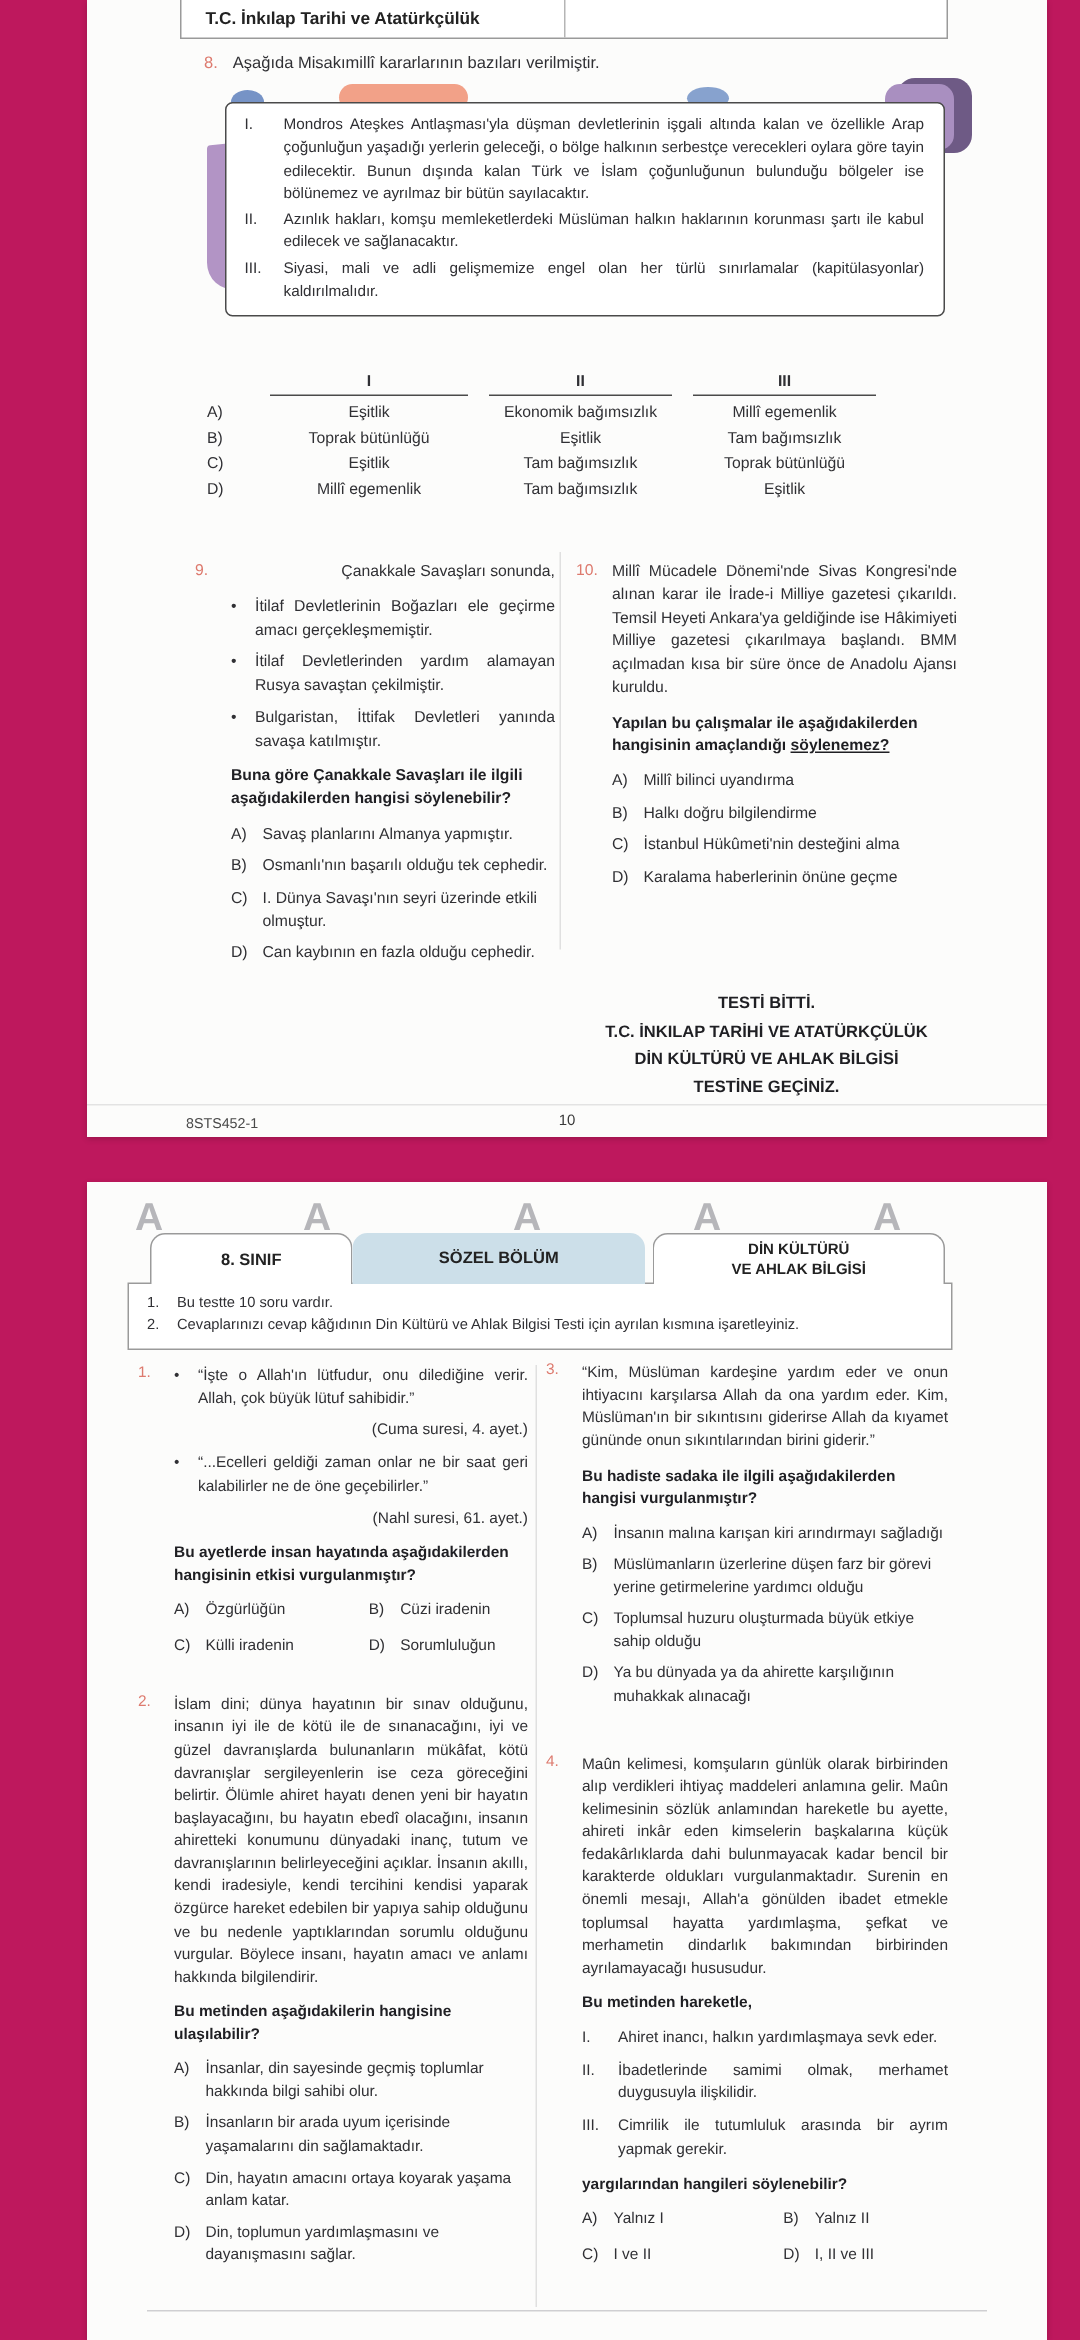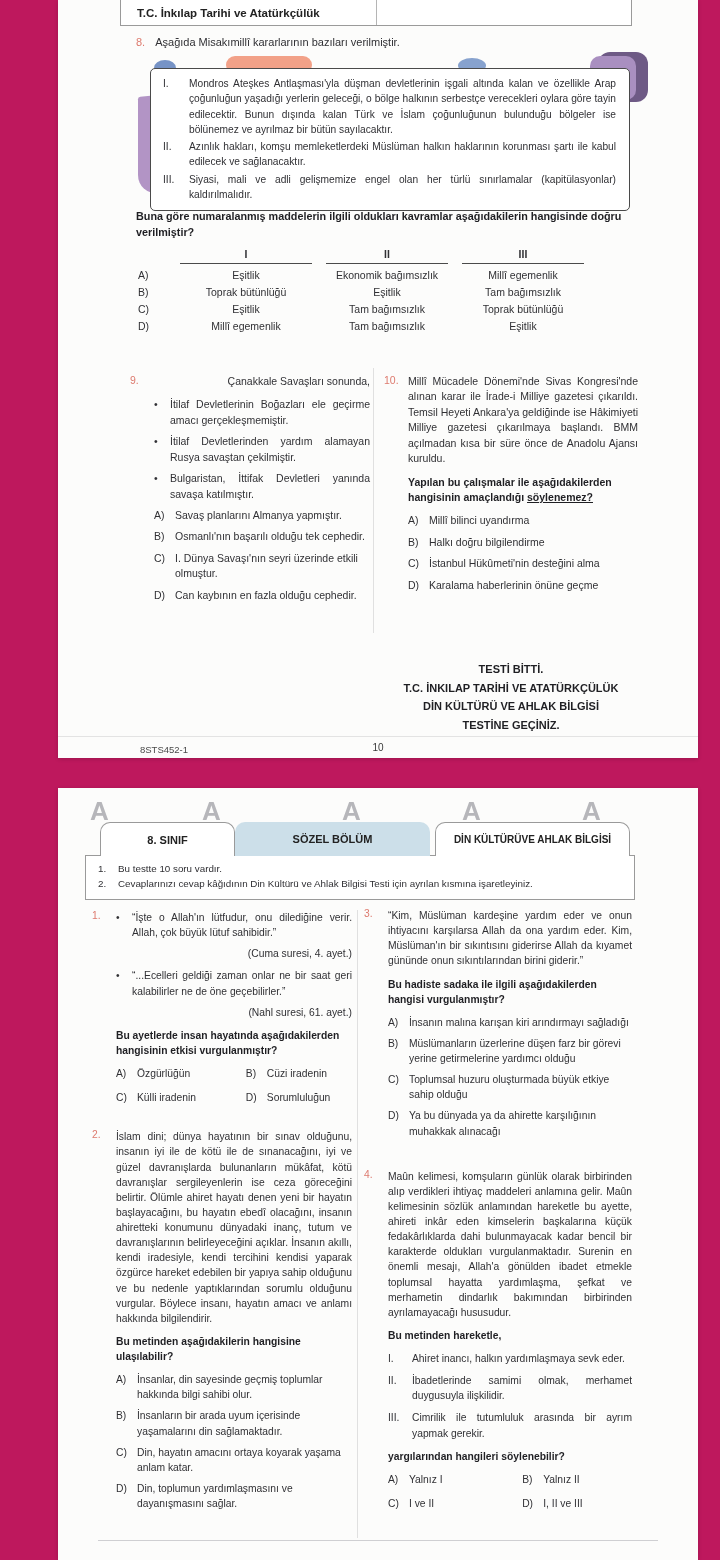--- a/index.html
+++ b/index.html
@@ -71,33 +71,33 @@
   .opt-inline .olabel { width:21px; flex:none; }
   .roman-row { display:flex; margin-bottom:7px; }
   .roman-row .rlab { width:24px; flex:none; }
   .roman-row .rtext { flex:1; text-align:justify; }
   .source-line { text-align:right; margin:2px 0 7px; }
 
   .end-notice { position:absolute; left:326px; top:660px; width:254px; text-align:center;
     font-weight:bold; font-size:11px; line-height:1.7; color:#1f1f23; }
 
   .p1-footer-line { position:absolute; left:0; top:736px; width:100%; height:1px; background:#e3e3e3; }
-  .p1-code { position:absolute; left:82px; top:744px; font-size:9.5px; color:#4a4a4a;text-align:right; }
+  .p1-code { position:absolute; left:66px; top:744px; font-size:9.5px; color:#4a4a4a;text-align:right; }
   .p1-pagenum { position:absolute; left:0; top:742px; width:100%; text-align:center; font-size:10px; color:#3a3a3a; }
 
   
   .watermark { position:absolute; top:8px; font-size:26px; font-weight:bold; color:#b6b6ba; }
   .wm1 { left:32px; } .wm2 { left:144px; } .wm3 { left:284px; } .wm4 { left:404px; } .wm5 { left:524px; }
 
   .tab { position:absolute; top:34px; height:34px; box-sizing:border-box; display:flex;
     align-items:center; justify-content:center; font-weight:bold; color:#222; z-index:2; }
   .tab1 { left:42px; width:135px; background:#fff; border:1px solid #9a9a9a; border-bottom:none; border-radius:10px 10px 0 0; font-size:11px; }
   .tab2 { left:177px; width:195px; background:#ccdfe9; border-radius:10px 10px 0 0; font-size:11px; }
   .tab3 { left:377px; width:195px; background:#fff; border:1px solid #9a9a9a; border-bottom:none; border-radius:10px 10px 0 0;
-    font-size:10px; flex-direction:row; line-height:1.3; }
+    font-size:10px; flex-direction:column; line-height:1.3; }
 
   .instr { position:absolute; left:27px; top:67px; width:550px; box-sizing:border-box;
     border:1px solid #9a9a9a; background:#fff; padding:7px 12px 6px; font-size:9.8px; z-index:1; }
   .instr-row { display:flex; margin-bottom:4px; }
   .instr-num { width:20px; flex:none; }
   .instr-text { flex:1; }
 
   .col-left { position:absolute; left:34px; top:122px; width:260px; font-size:10.3px; }
   .col-right { position:absolute; left:306px; top:120px; width:268px; font-size:10.3px; }
   .col-left .qblock, .col-right .qblock { margin-bottom:24px; }
@@ -140,21 +140,20 @@
       <div class="box-item">
         <span class="box-item-label">II.</span>
         <span class="box-item-text">Azınlık hakları, komşu memleketlerdeki Müslüman halkın haklarının korunması şartı ile kabul edilecek ve sağlanacaktır.</span>
       </div>
       <div class="box-item">
         <span class="box-item-label">III.</span>
         <span class="box-item-text">Siyasi, mali ve adli gelişmemize engel olan her türlü sınırlamalar (kapitülasyonlar) kaldırılmalıdır.</span>
       </div>
     </div>
 
-    <div class="q8-stem">Buna göre numaralanmış maddelerin ilgili oldukları kavramlar aşağıdakilerin hangisinde doğru verilmiştir?</div>
 
     <div class="q8-table">
       <div></div>
       <div class="th">I</div>
       <div class="th">II</div>
       <div class="th">III</div>
 
       <div class="rlabel">A)</div>
       <div class="cell">Eşitlik</div>
       <div class="cell">Ekonomik bağımsızlık</div>
@@ -187,20 +186,21 @@
           <span class="btext">İtilaf Devletlerinin Boğazları ele geçirme amacı gerçekleşmemiştir.</span>
         </div>
         <div class="bullet-row">
           <span class="bsym"></span>
           <span class="btext">İtilaf Devletlerinden yardım alamayan Rusya savaştan çekilmiştir.</span>
         </div>
         <div class="bullet-row">
           <span class="bsym"></span>
           <span class="btext">Bulgaristan, İttifak Devletleri yanında savaşa katılmıştır.</span>
         </div>
+        <div class="stem">Buna göre Çanakkale Savaşları ile ilgili aşağıdakilerden hangisi söylenebilir?</div>
         <div class="opt">
           <span class="olabel">A)</span>
           <span class="otext">Savaş planlarını Almanya yapmıştır.</span>
         </div>
         <div class="opt">
           <span class="olabel">B)</span>
           <span class="otext">Osmanlı'nın başarılı olduğu tek cephedir.</span>
         </div>
         <div class="opt">
           <span class="olabel">C)</span>

